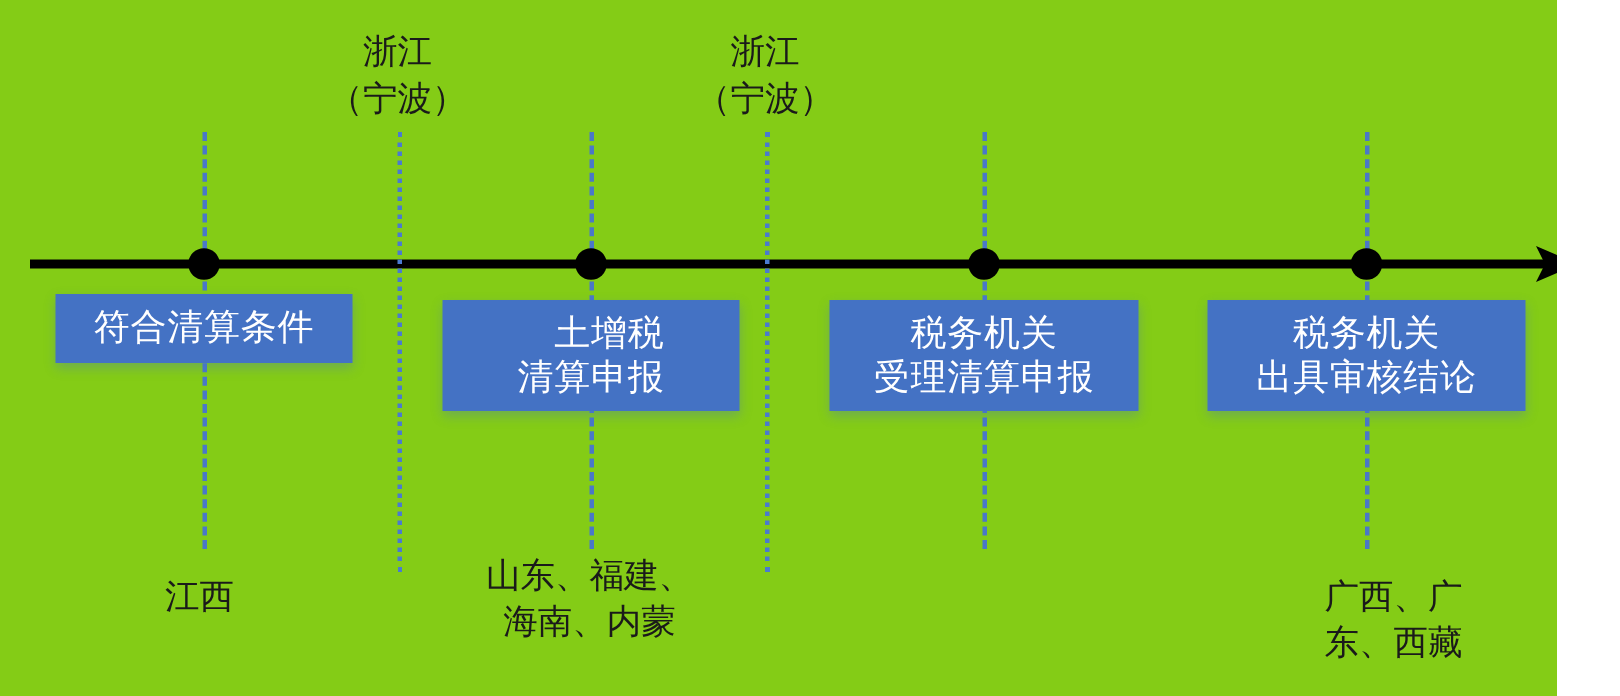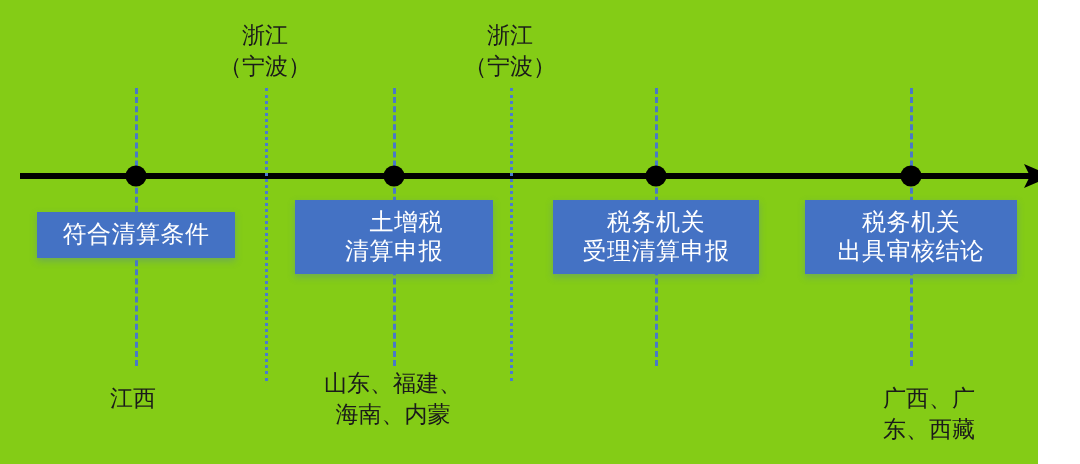--- a/index.html
+++ b/index.html
@@ -120,21 +120,21 @@
   <div class="vline dashed" style="left:135px; top:88px; height:278px;"></div>
   <div class="vline dashed" style="left:393px; top:88px; height:278px;"></div>
   <div class="vline dashed" style="left:655px; top:88px; height:278px;"></div>
   <div class="vline dashed" style="left:910px; top:88px; height:278px;"></div>
 
   <div class="node-dot" style="left:136px; top:176px;"></div>
   <div class="node-dot" style="left:394px; top:176px;"></div>
   <div class="node-dot" style="left:656px; top:176px;"></div>
   <div class="node-dot" style="left:911px; top:176px;"></div>
 
-  <div class="stage-box" style="left:136px; top:212px; width:198px; height:46px;">符合清算条件</div>
+  <div class="stage-box" style="left:136px; top:196px; width:198px; height:46px;">符合清算条件</div>
   <div class="stage-box" style="left:394px; top:200px; width:198px; height:74px;text-align:right;">土增税
 清算申报</div>
   <div class="stage-box" style="left:656px; top:200px; width:206px; height:74px;">税务机关
 受理清算申报</div>
   <div class="stage-box" style="left:911px; top:200px; width:212px; height:74px;">税务机关
 出具审核结论</div>
 
   <div class="bottom-label" style="left:133px; top:383px;">江西</div>
   <div class="bottom-label" style="left:393px; top:368px;font-family:Liberation Serif, serif;">山东、福建、
 海南、内蒙</div>

